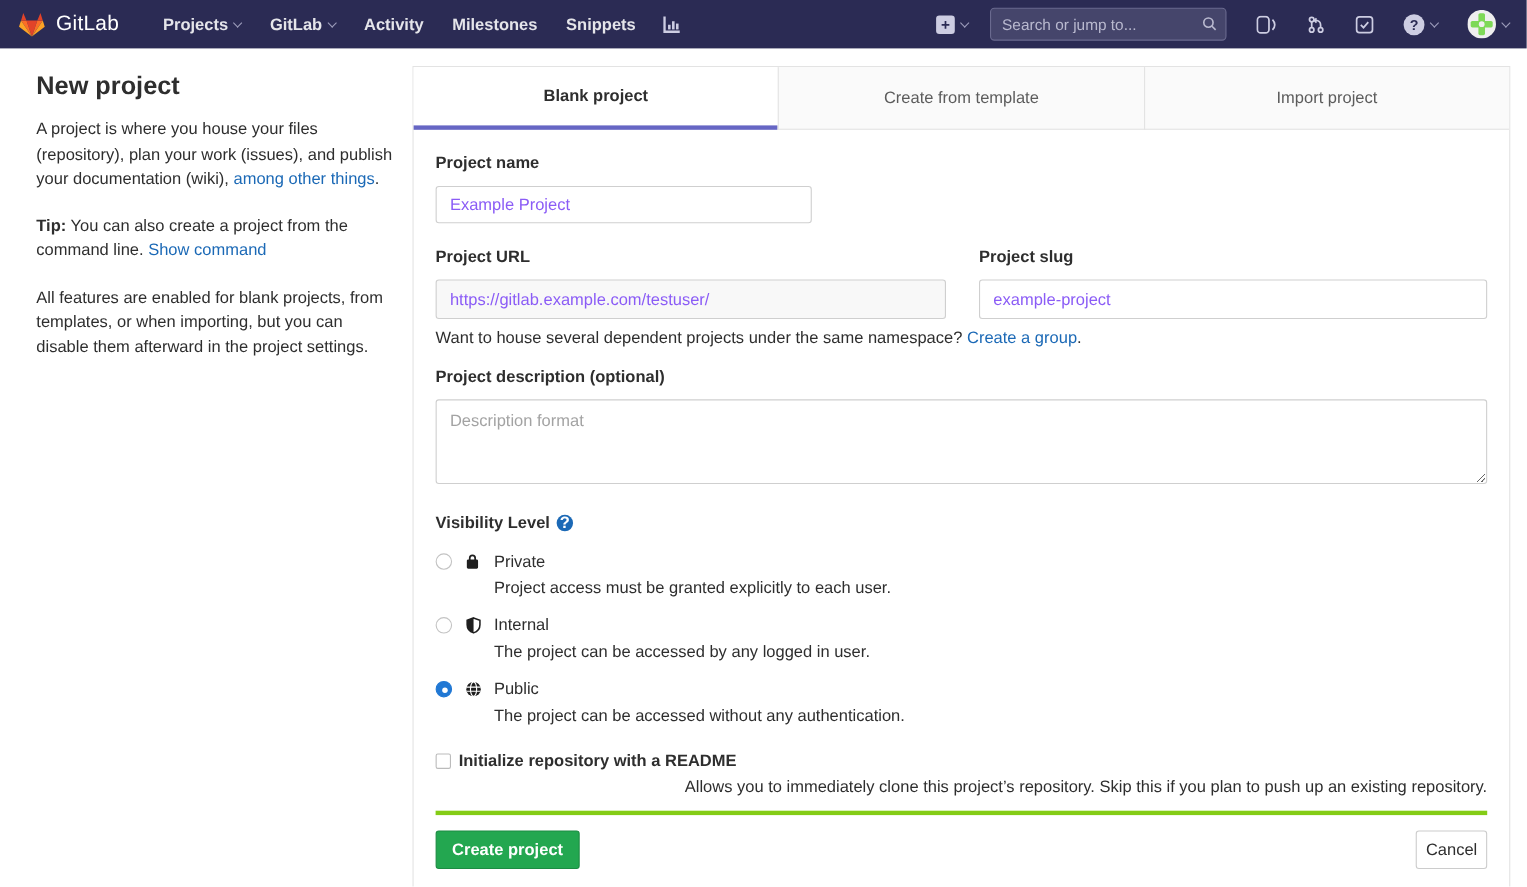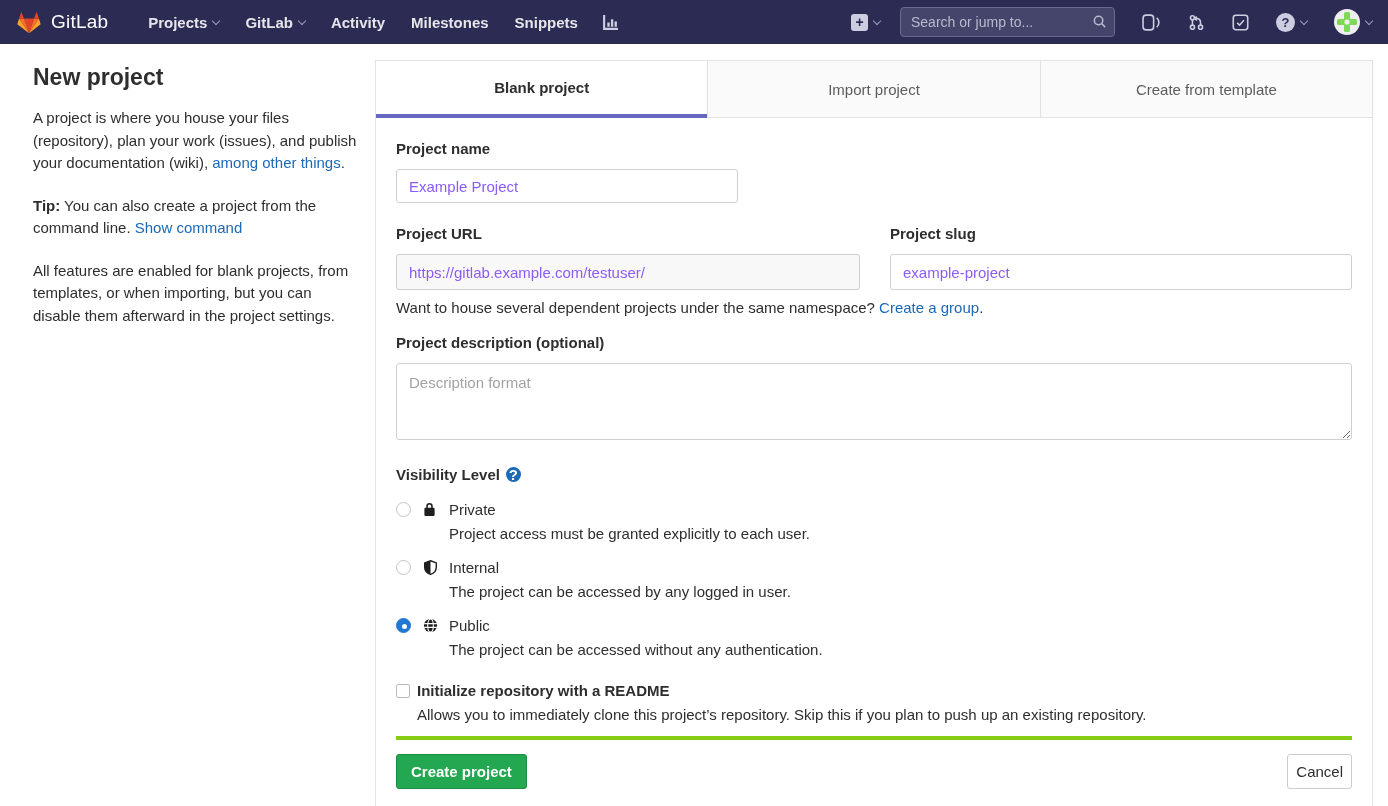--- a/index.html
+++ b/index.html
@@ -73,21 +73,21 @@
     cursor:pointer; position:relative; }
   .radio.checked { background:#2178d4; border-color:#2178d4; }
   .radio.checked::after { content:""; position:absolute; left:5px; top:5px; width:5px; height:5px;
     border-radius:50%; background:#fff; }
   .opt-name { font-size:15px; }
 
   .readme-row { display:grid; grid-template-columns:21px 1fr; margin:24px 0 0; }
   .checkbox { width:14px; height:14px; border:1px solid #bbb; border-radius:2px; background:#fff;
     margin-top:2px; cursor:pointer; }
   .readme-row .cb-label { font-size:15px; font-weight:600; }
-  .readme-row .cb-desc { grid-column:2; font-size:15px; margin-top:7px; }
+  .readme-row .cb-desc { grid-column:2; font-size:15px; margin-top:7px;text-align:right; }
 
   .form-footer { display:flex; justify-content:space-between; align-items:center;
     border-top:4px solid #84cc16; margin-top:13px; padding:14px 0 18px; }
   .btn-create { background:#23a750; border:1px solid #1c8c43; color:#fff; font-size:15px;
     font-weight:600; border-radius:3px; padding:8px 14px; cursor:pointer; font-family:inherit; }
   .btn-cancel { background:#fff; border:1px solid #ccc; color:#2e2e2e; font-size:15px;
     border-radius:3px; padding:8px 8px; cursor:pointer; font-family:inherit; }
 </style>
 </head>
 <body>
@@ -189,22 +189,22 @@
   <aside class="intro">
     <h1>New project</h1>
     <p><span>A project is where you house your files (repository), plan your work (issues), and publish your documentation (wiki), </span><a class="link">among other things</a><span>.</span></p>
     <p><b>Tip:</b><span> You can also create a project from the command line. </span><a class="link">Show command</a></p>
     <p>All features are enabled for blank projects, from templates, or when importing, but you can disable them afterward in the project settings.</p>
   </aside>
 
   <section class="panel">
     <div class="tabs">
       <div class="tab active">Blank project</div>
+      <div class="tab">Create from template</div>
       <div class="tab">Import project</div>
-      <div class="tab">Create from template</div>
     </div>
 
     <div class="form-body">
 
       <div class="name-group">
         <label class="flabel">Project name</label>
         <input class="text-input" value="Example Project" style="">
       </div>
 
       <div class="url-row">

